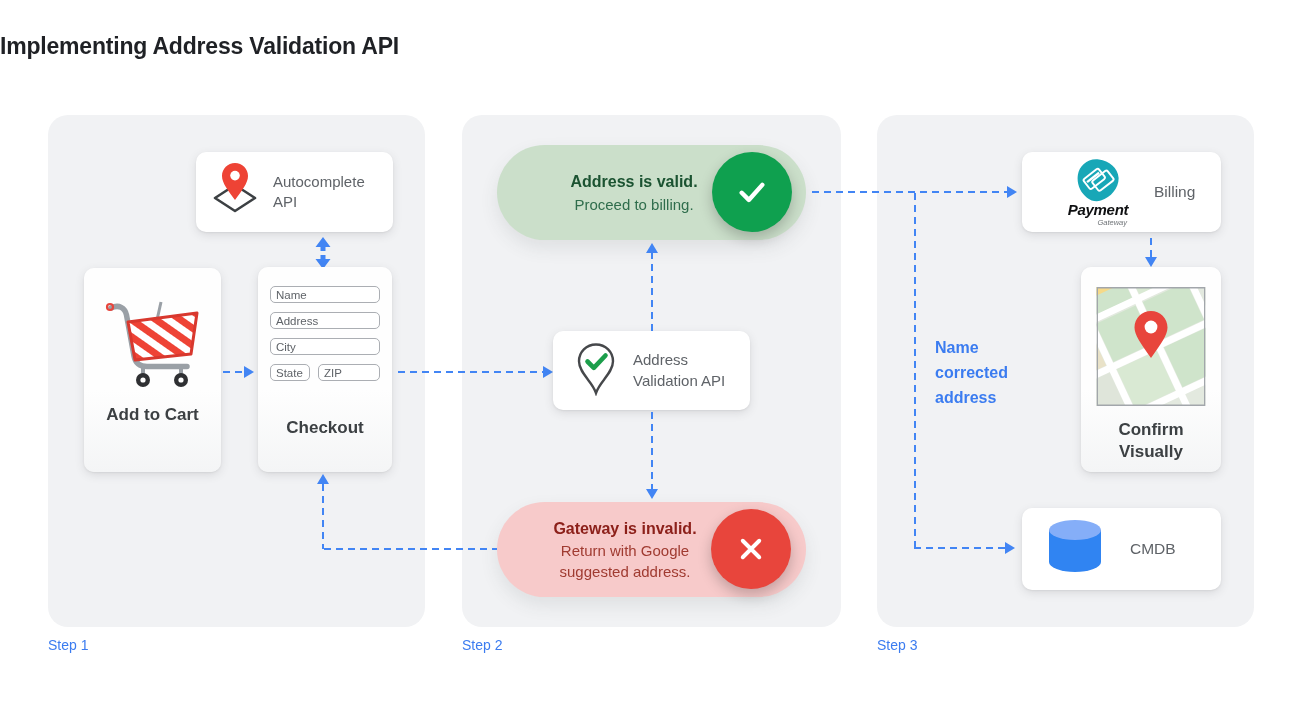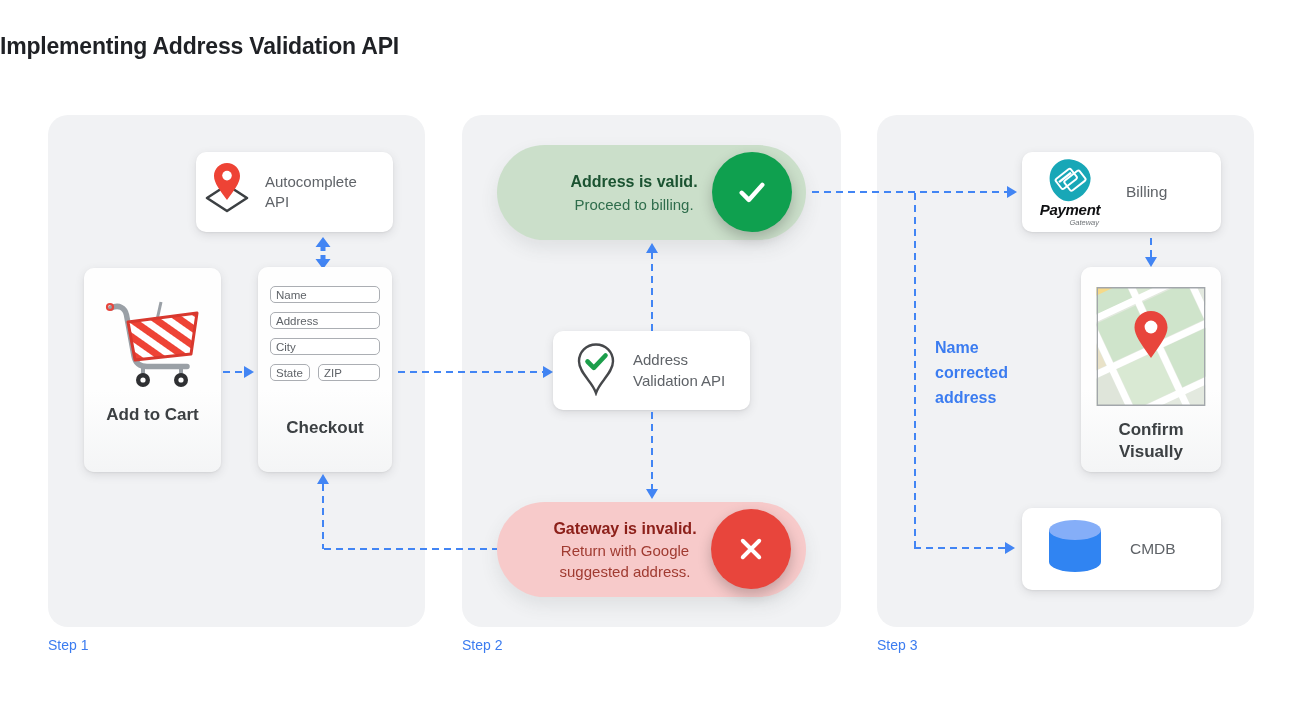--- a/index.html
+++ b/index.html
@@ -47,40 +47,40 @@
   .h-dash{position:absolute;height:2px;background:repeating-linear-gradient(90deg,var(--arrow) 0 7px,transparent 7px 12px);}
   .v-dash{position:absolute;width:2px;background:repeating-linear-gradient(180deg,var(--arrow) 0 7px,transparent 7px 12px);}
   .ah-right{position:absolute;width:0;height:0;border-top:6px solid transparent;border-bottom:6px solid transparent;border-left:10px solid var(--arrow);}
   .ah-up{position:absolute;width:0;height:0;border-left:6px solid transparent;border-right:6px solid transparent;border-bottom:10px solid var(--arrow);}
   .ah-down{position:absolute;width:0;height:0;border-left:6px solid transparent;border-right:6px solid transparent;border-top:10px solid var(--arrow);}
   .field{display:block;border:1px solid #abaeb3;border-radius:5px;background:#fff;height:17px;
          font-family:"Liberation Sans",sans-serif;font-size:11.5px;color:var(--gray-text);padding:0 0 0 5px;outline:none;}
   .field::placeholder{color:var(--gray-text);opacity:1;}
   .note{position:absolute;left:935px;top:336px;width:110px;font-size:16px;font-weight:700;
         color:var(--blue-text);line-height:1.55;}
-  .logo-block{display:flex;flex-direction:column;align-items:center;width:64px;}
+  .logo-block{display:flex;flex-direction:column;align-items:center;width:64px;margin-left:28px;}
   .logo-title{font-size:15px;font-weight:700;font-style:italic;color:#0f1012;letter-spacing:-.3px;margin-top:-2px;}
   .logo-sub{font-size:7.5px;font-style:italic;color:#6f7377;align-self:flex-end;margin-right:3px;}
 </style>
 </head>
 <body>
 
 <div class="canvas">
 
   <div class="title">Implementing Address Validation API</div>
 
   <div class="panel" style="left:48px"></div>
   <div class="panel" style="left:462px;width:379px"></div>
   <div class="panel" style="left:877px"></div>
 
   <div class="step-label" style="left:48px">Step 1</div>
   <div class="step-label" style="left:462px">Step 2</div>
   <div class="step-label" style="left:877px">Step 3</div>
 
-  <div class="card icon-card" style="left:196px;top:152px;width:197px;height:80px;padding-left:6px;gap:13px">
+  <div class="card icon-card" style="left:196px;top:152px;width:197px;height:80px;padding-left:14px;gap:13px">
     <span>
       <svg width="50" height="58" viewBox="0 0 50 58">
         <path d="M25 24 L45 37 L25 50 L5 37 Z" fill="#fff" stroke="#3c4043" stroke-width="2.6" stroke-linejoin="round"></path>
         <path d="M25 2 C17.8 2 12 7.8 12 15 C12 22 18 29.5 25 39 C32 29.5 38 22 38 15 C38 7.8 32.2 2 25 2 Z" fill="#ee4335"></path>
         <circle cx="25" cy="14.6" r="4.8" fill="#fff"></circle>
       </svg>
     </span>
     <span class="card-text preline">Autocomplete
 API</span>
   </div>

